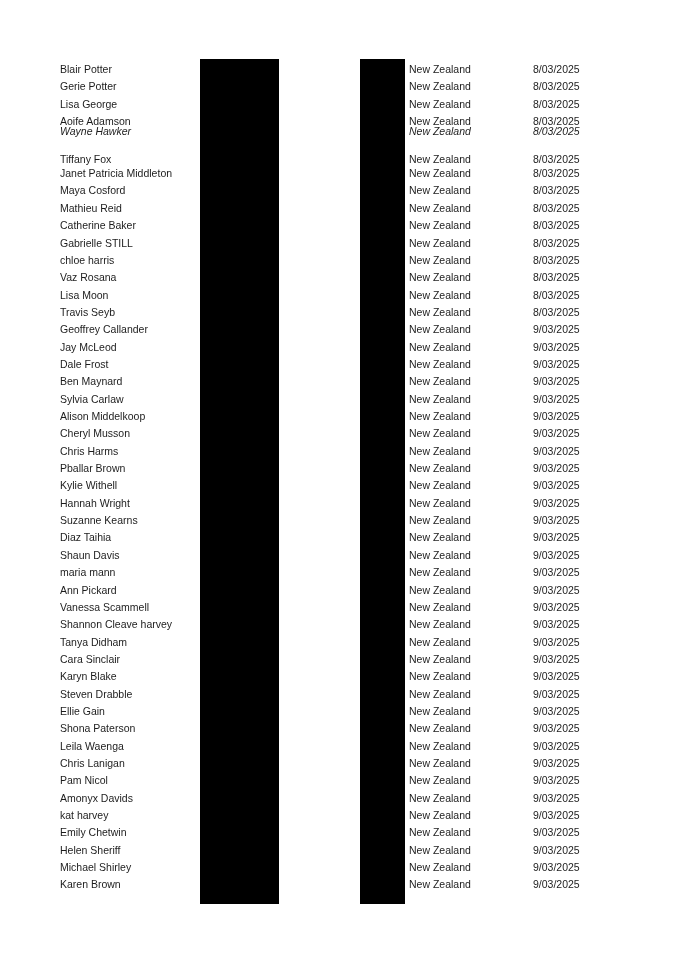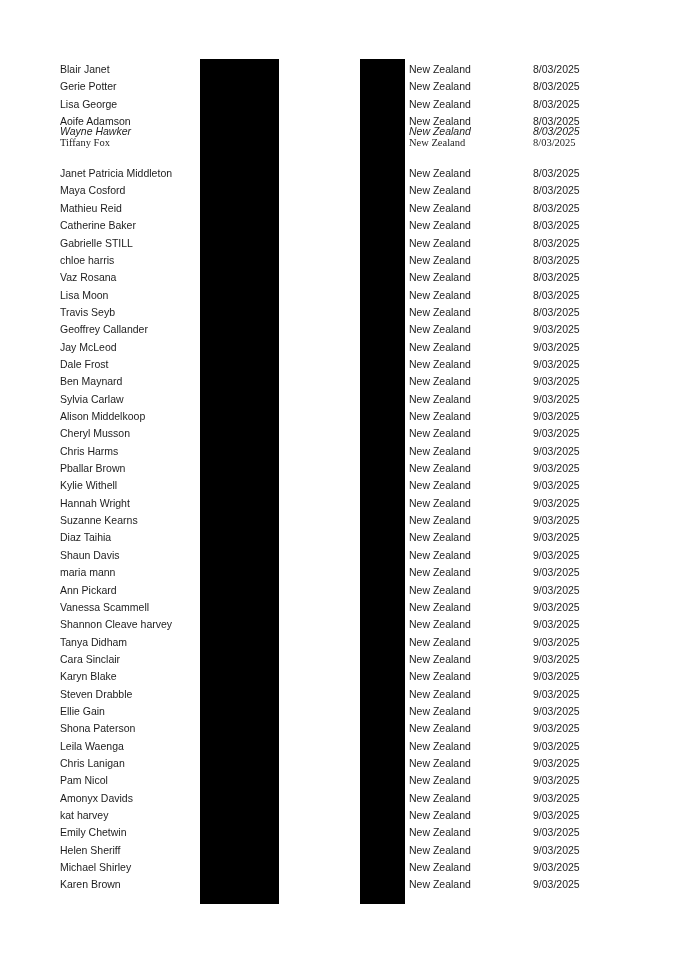--- a/index.html
+++ b/index.html
@@ -84,21 +84,21 @@
 <body>
 
 <div id="page">
 
   <div id="redaction-bar-1" class="redaction-bar"></div>
 
   <div id="redaction-bar-2" class="redaction-bar"></div>
 
   <div id="records-list">
       <div class="row" style="top: 61px;">
-        <span class="name">Blair Janet</span>
+        <span class="name">Blair Potter</span>
         <span class="country">New Zealand</span>
         <span class="date">8/03/2025</span>
       </div>
       <div class="row" style="top: 78.35px;">
         <span class="name">Gerie Potter</span>
         <span class="country">New Zealand</span>
         <span class="date">8/03/2025</span>
       </div>
       <div class="row" style="top: 95.7px;">
         <span class="name">Lisa George</span>
@@ -108,21 +108,21 @@
       <div class="row" style="top: 113.05px;">
         <span class="name">Aoife Adamson</span>
         <span class="country">New Zealand</span>
         <span class="date">8/03/2025</span>
       </div>
       <div class="row" style="top: 123px; font-style: italic;">
         <span class="name">Wayne Hawker</span>
         <span class="country">New Zealand</span>
         <span class="date">8/03/2025</span>
       </div>
-      <div class="row" style="top: 134px; font-family: Liberation Serif, serif;">
+      <div class="row" style="top: 151px;">
         <span class="name">Tiffany Fox</span>
         <span class="country">New Zealand</span>
         <span class="date">8/03/2025</span>
       </div>
       <div class="row" style="top: 165.1px;">
         <span class="name">Janet Patricia Middleton</span>
         <span class="country">New Zealand</span>
         <span class="date">8/03/2025</span>
       </div>
       <div class="row" style="top: 182.45px;">

